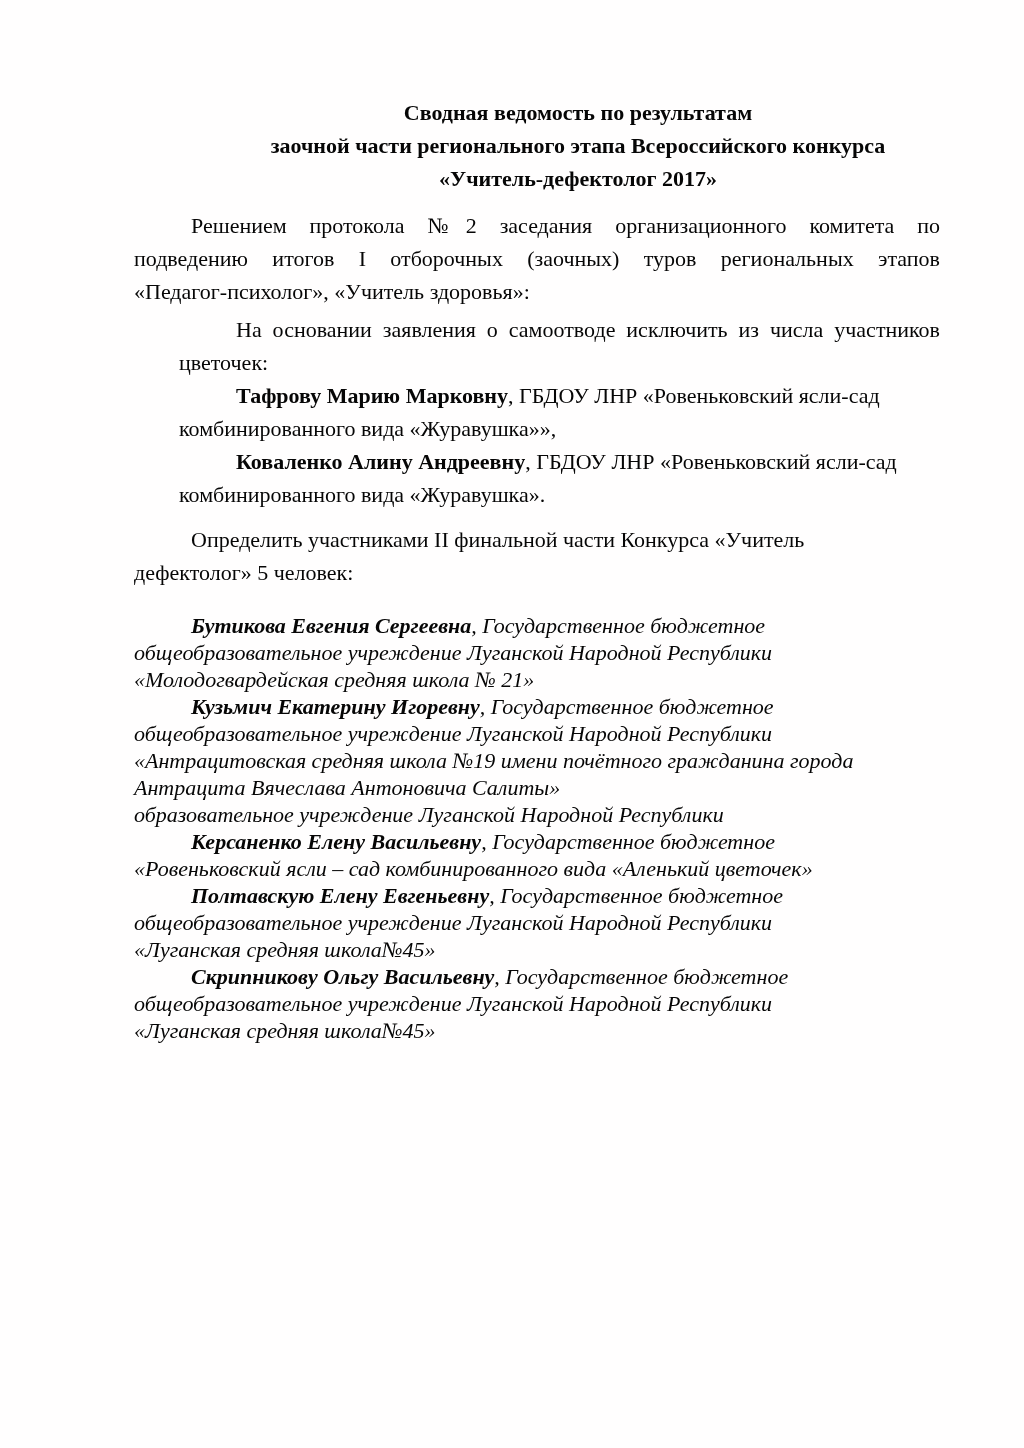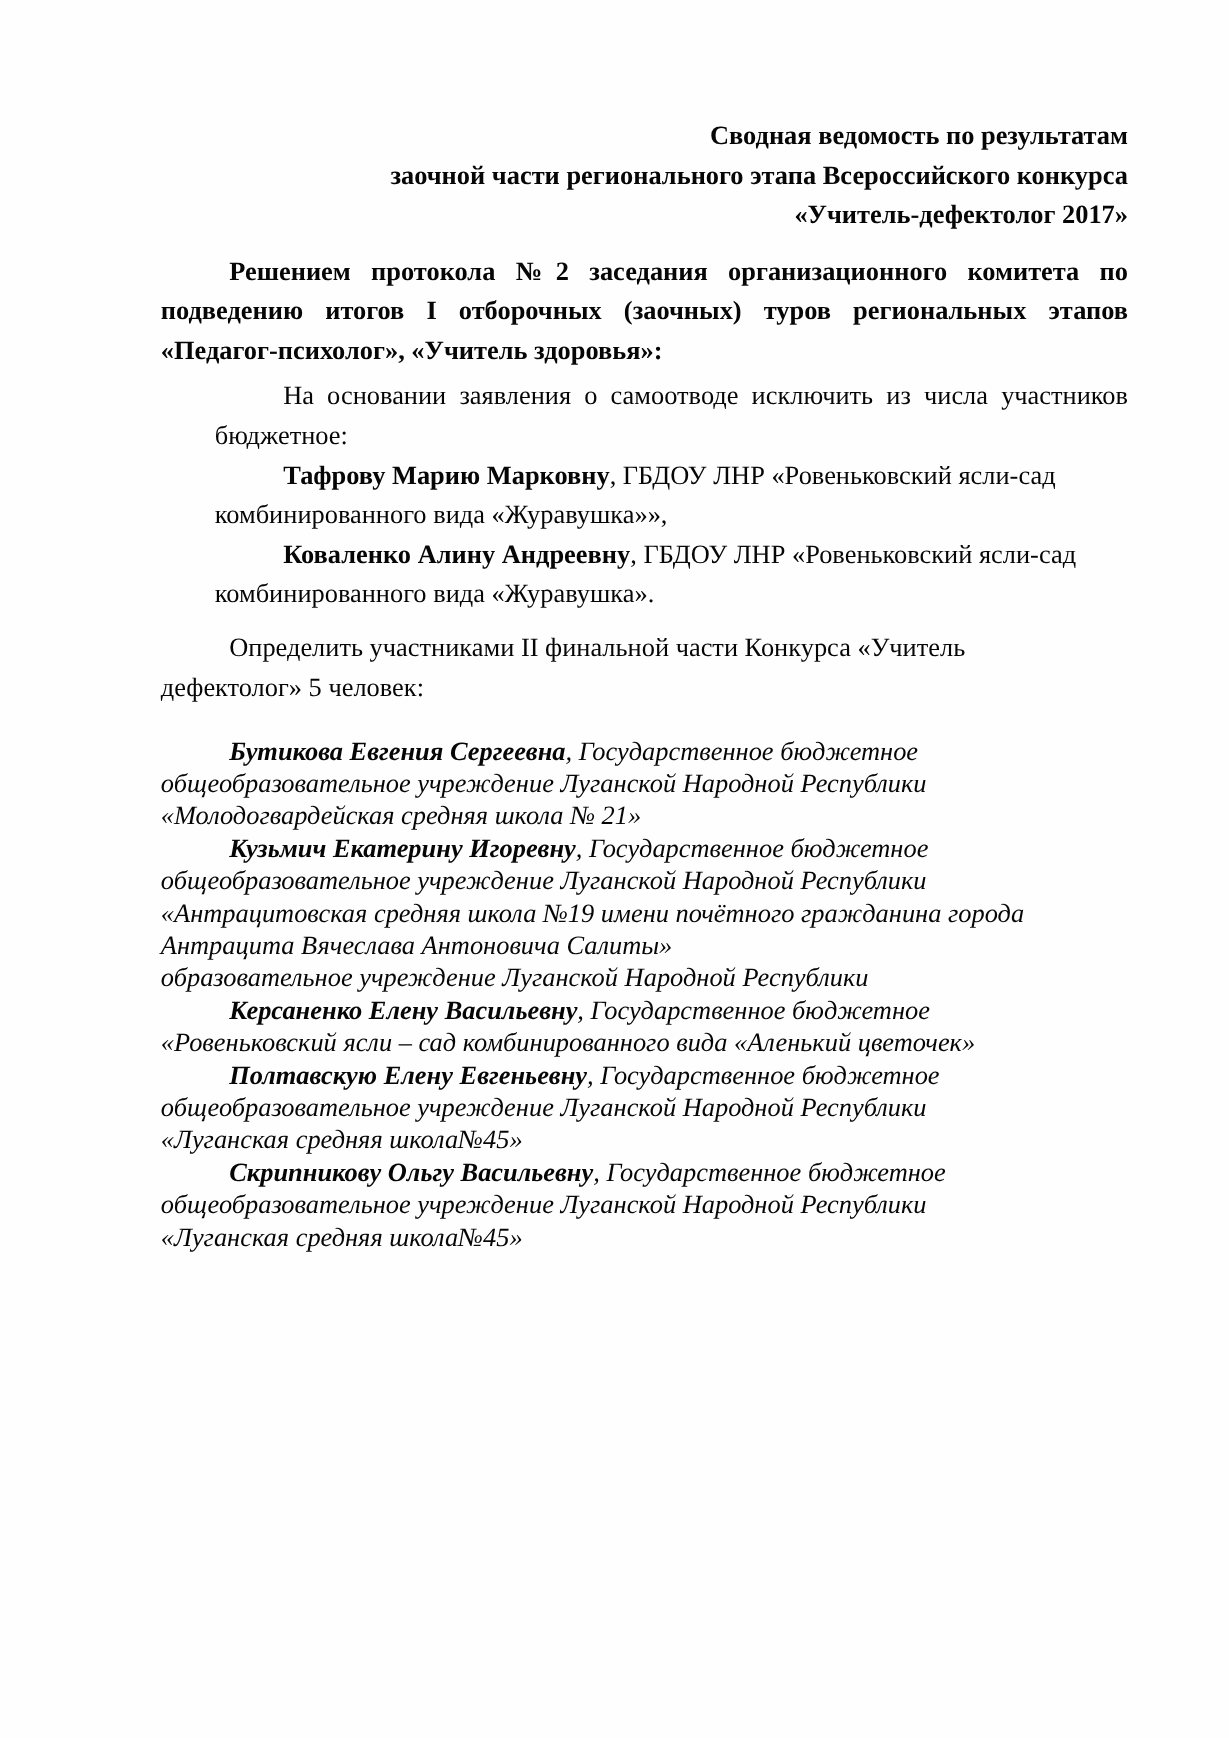--- a/index.html
+++ b/index.html
@@ -11,25 +11,25 @@
     background: #fffefe;
     box-sizing: border-box;
     padding: 96px 84px 0 134px;
     overflow: hidden;
     font-family: "Liberation Serif", "DejaVu Serif", serif;
     color: #060606;
     font-size: 22px;
   }
   .block { line-height: 33px; }
   .title-block {
-    text-align: right;
+    text-align: center;
     padding-left: 82px;
     font-weight: bold;
   }
-  .intro-block { margin-top: 14px; font-weight: bold; }
+  .intro-block { margin-top: 14px; font-weight: normal; }
   .withdrawal-block { margin-top: 5px; margin-left: 45px; }
   .finalists-lead-block { margin-top: 12px; }
   .entries-block { margin-top: 23px; line-height: 27px; font-style: italic; }
   .line { min-height: 1em; }
   .indent { text-indent: 57px; }
   .jst { text-align: justify; text-align-last: justify; }
   .name { font-weight: bold; }
 </style>
 </head>
 <body>
@@ -43,21 +43,21 @@
   </div>
 
   <div class="block intro-block">
     <div class="line indent jst">Решением протокола №2 заседания организационного комитета по</div>
     <div class="line jst">подведению итогов I отборочных (заочных) туров региональных этапов</div>
     <div class="line">«Педагог-психолог», «Учитель здоровья»:</div>
   </div>
 
   <div class="block withdrawal-block">
     <div class="line indent jst">На основании заявления о самоотводе исключить из числа участников</div>
-    <div class="line">бюджетное:</div>
+    <div class="line">цветочек:</div>
 
     <div>
       <div class="line indent"><span class="name">Тафрову Марию Марковну</span><span>, ГБДОУ ЛНР «Ровеньковский ясли-сад</span></div>
       <div class="line">комбинированного вида «Журавушка»»,</div>
     </div>
 
     <div>
       <div class="line indent"><span class="name">Коваленко Алину Андреевну</span><span>, ГБДОУ ЛНР «Ровеньковский ясли-сад</span></div>
       <div class="line">комбинированного вида «Журавушка».</div>
     </div>

